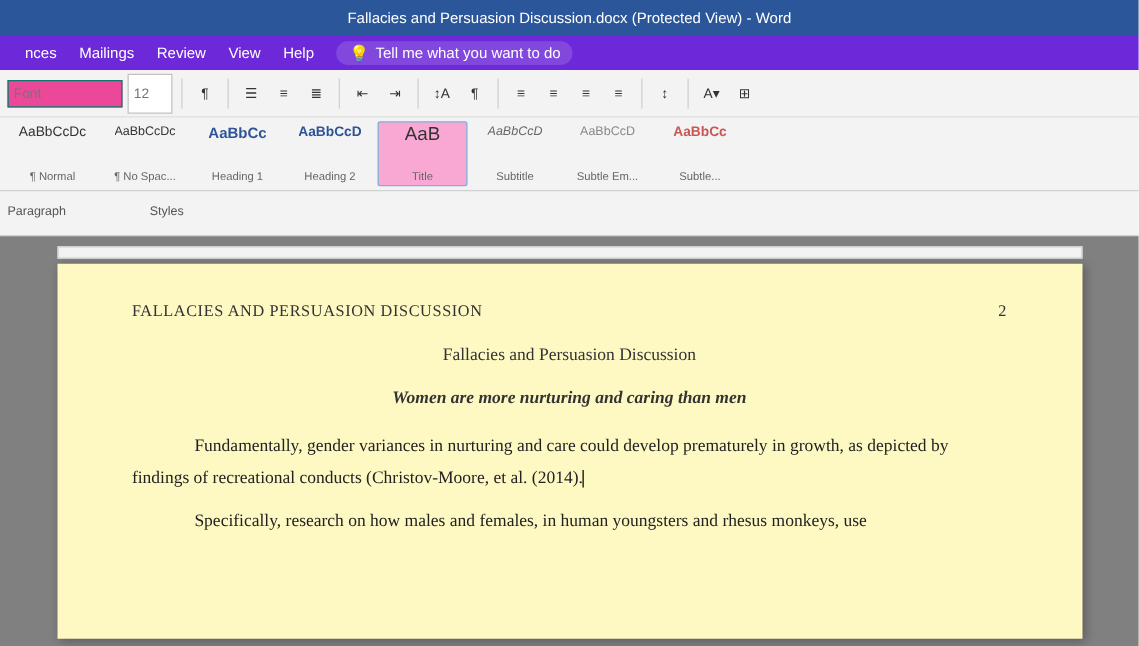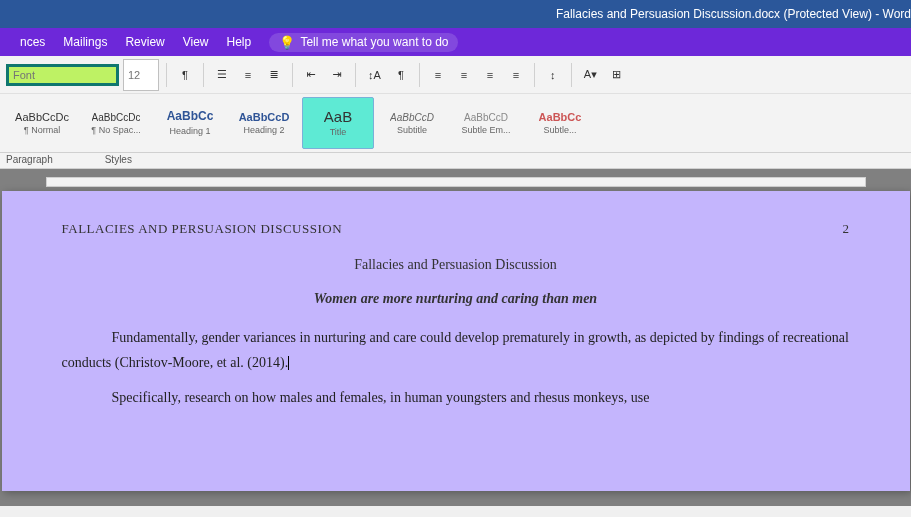--- a/index.html
+++ b/index.html
@@ -8,21 +8,21 @@
     
     .title-bar {
       background: #2b579a;
       color: white;
       text-align: center;
       font-size: 12px;
       padding: 4px 0;
       height: 28px;
       display: flex;
       align-items: center;
-      justify-content: flex-end;
+      justify-content: center;
     }
 
     
     .menu-bar {
       background: #6d28d9;
       display: flex;
       align-items: center;
       height: 28px;
       padding: 0 12px;
       gap: 2px;
@@ -79,26 +79,26 @@
 
     .ribbon-separator {
       width: 1px;
       height: 24px;
       background: #d0d0d0;
       margin: 0 3px;
     }
 
     
     .font-name-box {
-      border: 3px solid #0f766e;
+      border: 1px solid #0f766e;
       padding: 2px 4px;
       font-size: 11px;
-      width: 113px;
+      width: 92px;
       height: 22px;
-      background: #bef264;
+      background: #ec4899;
     }
     .font-size-box {
       border: 1px solid #c0c0c0;
       padding: 2px 4px;
       font-size: 11px;
       width: 36px;
       height: 32px;
       background: white;
     }
 
@@ -108,32 +108,32 @@
       align-items: center;
       padding: 2px 6px;
       height: 58px;
       gap: 2px;
     }
 
     .style-block {
       display: flex;
       flex-direction: column;
       align-items: center;
-      justify-content: center;
+      justify-content: space-between;
       width: 72px;
       height: 52px;
       border: 1px solid transparent;
       border-radius: 2px;
       cursor: pointer;
       padding: 2px;
       font-size: 10px;
       color: #444;
       flex-shrink: 0;
     }
-    .style-block.active { background: #5eead4; border-color: #7ab0d9; }
+    .style-block.active { background: #f9a8d4; border-color: #7ab0d9; }
 
     .style-preview {
       font-size: 11px;
       line-height: 1.1;
       color: #333;
       margin-bottom: 2px;
       white-space: nowrap;
       overflow: hidden;
     }
     .style-label {
@@ -149,42 +149,42 @@
     .style-title-preview { font-size: 15px; color: #333; }
     .style-subtitle-preview { font-size: 10px; color: #666; font-style: italic; }
     .style-subtle-preview { font-size: 10px; color: #888; }
     .style-emphasis-preview { font-size: 11px; color: #c55; font-weight: bold; }
 
     
     .ribbon-labels {
       display: flex;
       align-items: center;
       padding: 0 6px 2px 6px;
-      height: 16px;
+      height: 36px;
       border-top: 1px solid #d0d0d0;
       background: #f3f3f3;
       font-size: 10px;
       color: #555;
-      gap: 52px;
+      gap: 67px;
     }
 
     
     .doc-area {
       background: #808080;
       padding: 8px 0;
       height: calc(517px - 28px - 28px - 38px - 58px - 20px - 8px);
       overflow-y: auto;
       display: flex;
       flex-direction: column;
       align-items: center;
     }
 
     .page {
-      background: #c4b5fd;
-      width: 908px;
+      background: #fef9c3;
+      width: 820px;
       min-height: 300px;
       padding: 30px 60px;
       box-shadow: 2px 2px 8px rgba(0,0,0,0.3);
     }
 
     
     .page-ruler {
       background: #f3f3f3;
       height: 10px;
       width: 820px;

